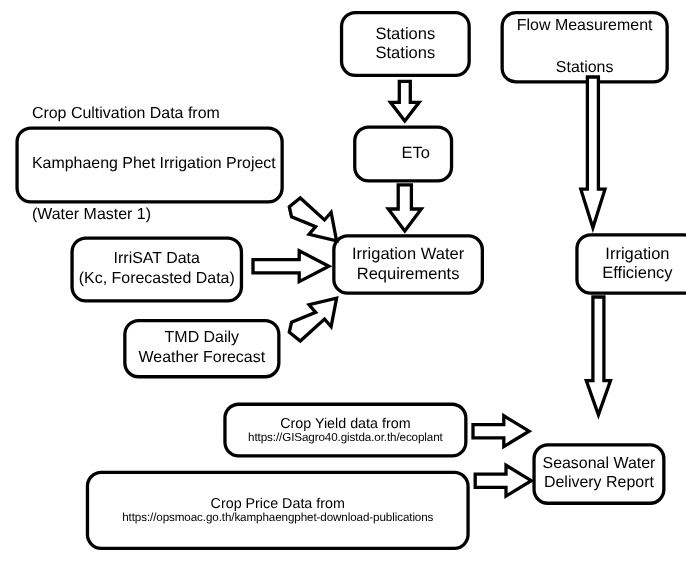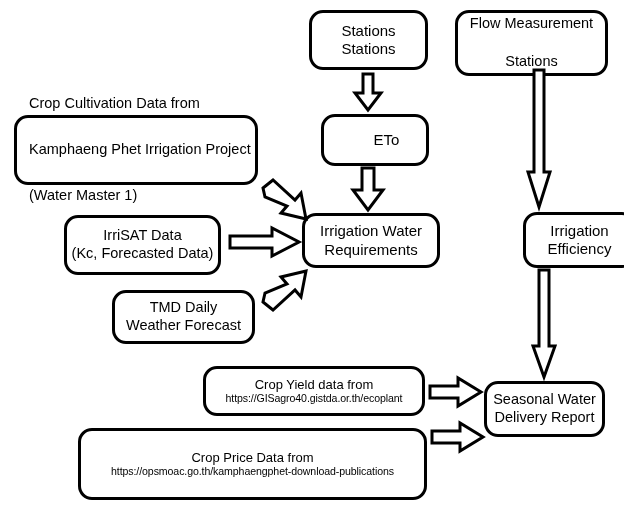--- a/index.html
+++ b/index.html
@@ -62,21 +62,21 @@
   <div class="node t15" style="left:309px; top:10px; width:119px; height:60px;">
     <span class="ln">Stations</span>
     <span class="ln">Stations</span>
   </div>
 
   <div class="node t14" style="left:455px; top:10px; width:153px; height:66px;gap:20px;">
     <span class="ln">Flow Measurement</span>
     <span class="ln">Stations</span>
   </div>
 
-  <div class="node t15" style="left:321px; top:114px; width:108px; height:52px;padding-left:29px;">
+  <div class="node t15" style="left:321px; top:114px; width:91px; height:52px;padding-left:29px;">
     <span class="ln">ETo</span>
   </div>
 
   <div class="node t14" style="left:14px; top:115px; width:244px; height:70px; align-items:flex-start; padding-left:12px; text-align:left;gap:28px;">
     <span class="ln">Crop Cultivation Data from</span>
     <span class="ln">Kamphaeng Phet Irrigation Project</span>
     <span class="ln">(Water Master 1)</span>
   </div>
 
   <div class="node t14" style="left:64px; top:215px; width:157px; height:60px;">
@@ -102,21 +102,21 @@
   <div class="node" style="left:203px; top:366px; width:222px; height:50px;">
     <span class="ln t13">Crop Yield data from</span>
     <span class="ln t10">https://GISagro40.gistda.or.th/ecoplant</span>
   </div>
 
   <div class="node" style="left:78px; top:428px; width:349px; height:72px;">
     <span class="ln t13">Crop Price Data from</span>
     <span class="ln t10">https://opsmoac.go.th/kamphaengphet-download-publications</span>
   </div>
 
-  <div class="node t14" style="left:484px; top:381px; width:121px; height:56px;">
+  <div class="node t14" style="left:484px; top:403px; width:121px; height:56px;">
     <span class="ln">Seasonal Water</span>
     <span class="ln">Delivery Report</span>
   </div>
 
   <div class="arrow" style="left:352px; top:72px; width:32px; height:40px;">
     <svg width="32" height="40" viewBox="0 0 32 40">
       <polygon points="11,2 21,2 21,21 29,21 16,38 3,21 11,21"></polygon>
     </svg>
   </div>
 

